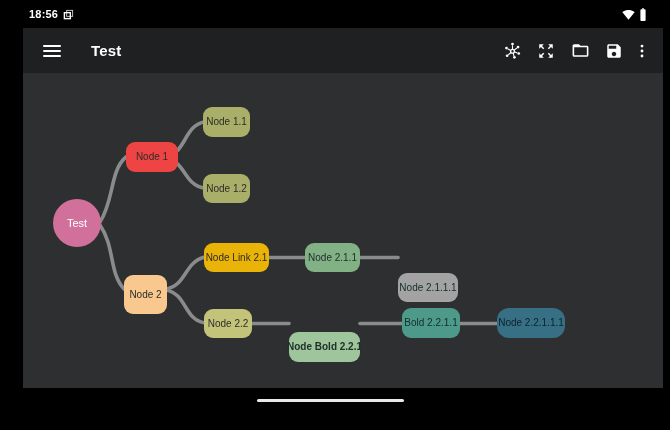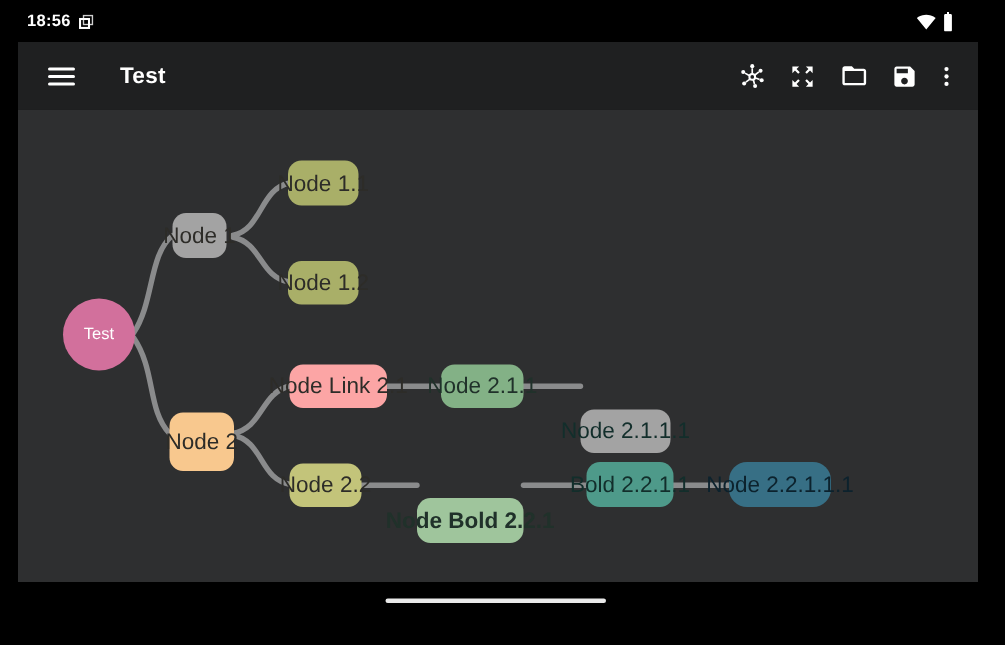--- a/index.html
+++ b/index.html
@@ -1,21 +1,21 @@
 <!DOCTYPE html>
 <html><head>
 <meta charset="utf-8">
 <style>
   html,body { margin:0; padding:0; }
   body {
     width:670px; height:430px; position:relative; overflow:hidden;
     background:#000; font-family:"Liberation Sans", sans-serif;
     -webkit-font-smoothing:antialiased;
   }
-  .screen { position:absolute; left:12px; top:0; width:640px; height:388px; }
+  .screen { position:absolute; left:23px; top:0; width:640px; height:388px; }
 
   
   .status-bar {
     position:absolute; top:0; left:0; width:100%; height:28px; background:#000;
     display:flex; align-items:center; justify-content:space-between;
     box-sizing:border-box; padding:0 16px 0 6px; color:#fff;
   }
   .status-left { display:flex; align-items:center; gap:5px; }
   .clock { font-size:11px; font-weight:700; letter-spacing:.2px; }
   .status-right { display:flex; align-items:center; gap:4px; }
@@ -38,21 +38,21 @@
   .actions svg { display:block; }
 
   
   .canvas {
     position:absolute; top:73px; left:0; width:640px; height:315px;
     background:#2e2f30; overflow:hidden;
   }
   .edges { position:absolute; left:0; top:0; }
   .node {
     position:absolute; display:flex; align-items:center; justify-content:center;
-    border-radius:9px; font-size:15px; white-space:nowrap; box-sizing:border-box;
+    border-radius:9px; font-size:10px; white-space:nowrap; box-sizing:border-box;
     line-height:1;
   }
   .node.circle { border-radius:50%; font-size:11px; }
   .node.bold { font-weight:700;margin-top:24px; }
 
   
   .nav-area { position:absolute; top:388px; left:0; width:670px; height:42px; background:#000; }
   .nav-handle {
     position:absolute; top:11px; left:257px; width:147px; height:3px;
     background:#e9e9e9; border-radius:2px;
@@ -159,25 +159,25 @@
         <path d="M 143 216 C 164 212 161 189 182 184" fill="none" stroke="#8a8b8c" stroke-width="3.6" stroke-linecap="round"></path>
         <path d="M 143 217 C 164 221 161 247 182 250" fill="none" stroke="#8a8b8c" stroke-width="3.6" stroke-linecap="round"></path>
         <path d="M 246 184.5 L 282 184.5" fill="none" stroke="#8a8b8c" stroke-width="3.6" stroke-linecap="round"></path>
         <path d="M 337 184.5 L 375 184.5" fill="none" stroke="#8a8b8c" stroke-width="3.6" stroke-linecap="round"></path>
         <path d="M 229 250.5 L 266 250.5" fill="none" stroke="#8a8b8c" stroke-width="3.6" stroke-linecap="round"></path>
         <path d="M 337 250.5 L 379 250.5" fill="none" stroke="#8a8b8c" stroke-width="3.6" stroke-linecap="round"></path>
         <path d="M 437 250.5 L 474 250.5" fill="none" stroke="#8a8b8c" stroke-width="3.6" stroke-linecap="round"></path>
       </svg>
 
   <div class="node circle" style="left: 30px; top: 126px; width: 48px; height: 48px; background: rgb(210, 112, 156); color: rgb(255, 255, 255);">Test</div>
-      <div class="node" style="left: 103px; top: 69px; width: 36px; height: 30px; background: #a3a3a3; color: rgb(45, 44, 40);">Node 1</div>
+      <div class="node" style="left: 103px; top: 69px; width: 52px; height: 30px; background: #ef4444; color: rgb(45, 44, 40);">Node 1</div>
       <div class="node" style="left: 180px; top: 34px; width: 47px; height: 30px; background: rgb(169, 175, 104); color: rgb(45, 44, 40);">Node 1.1</div>
       <div class="node" style="left: 180px; top: 101px; width: 47px; height: 29px; background: rgb(169, 175, 104); color: rgb(45, 44, 40);">Node 1.2</div>
       <div class="node" style="left: 101px; top: 202px; width: 43px; height: 39px; background: rgb(248, 200, 142); color: rgb(45, 44, 40);">Node 2</div>
-      <div class="node" style="left: 181px; top: 170px; width: 65px; height: 29px; background: #fca5a5; color: rgb(45, 44, 40);">Node Link 2.1</div>
+      <div class="node" style="left: 181px; top: 170px; width: 65px; height: 29px; background: #eab308; color: rgb(45, 44, 40);">Node Link 2.1</div>
       <div class="node" style="left: 282px; top: 170px; width: 55px; height: 29px; background: rgb(131, 177, 134); color: rgb(32, 49, 42);">Node 2.1.1</div>
       <div class="node" style="left: 375px; top: 170px; width: 60px; height: 29px; background: #a3a3a3; color: rgb(18, 46, 43); margin-top: 30px;">Node 2.1.1.1</div>
       <div class="node" style="left: 181px; top: 236px; width: 48px; height: 29px; background: rgb(195, 196, 122); color: rgb(45, 44, 40);">Node 2.2</div>
       <div class="node bold" style="left: 266px; top: 235px; width: 71px; height: 30px; background: rgb(159, 197, 156); color: rgb(32, 49, 42);">Node Bold 2.2.1</div>
       <div class="node" style="left: 379px; top: 235px; width: 58px; height: 30px; background: rgb(78, 154, 138); color: rgb(18, 46, 43);">Bold 2.2.1.1</div>
       <div class="node" style="left: 474px; top: 235px; width: 68px; height: 30px; background: rgb(55, 111, 133); color: rgb(12, 34, 45); border-radius: 12px;">Node 2.2.1.1.1</div>
     </div>
 
 </div>
 

